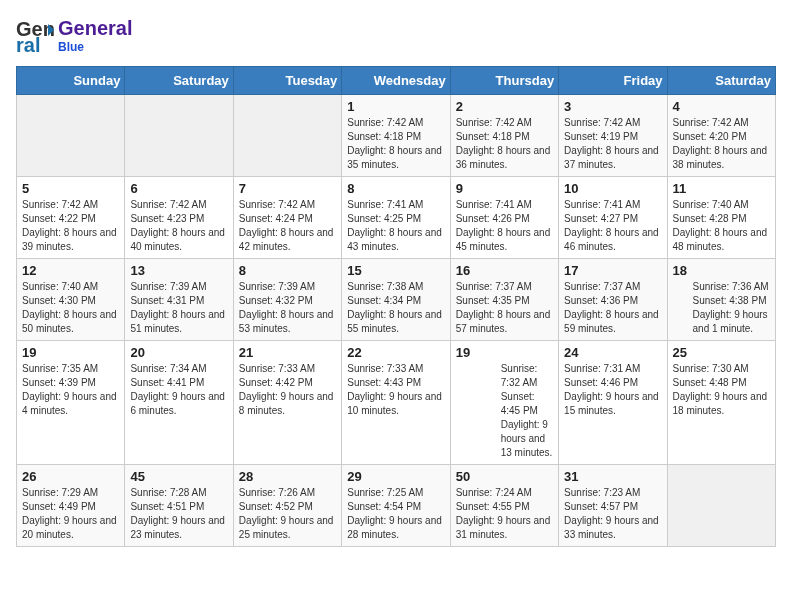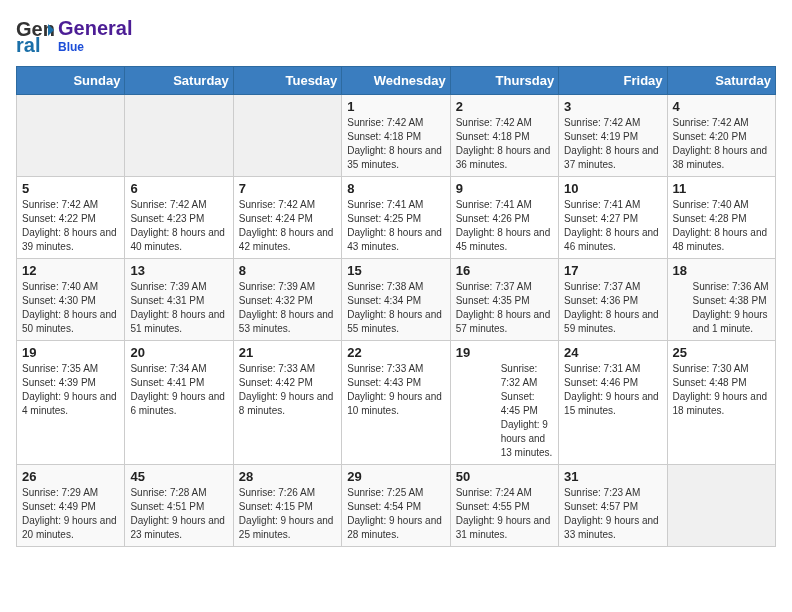--- a/index.html
+++ b/index.html
@@ -280,21 +280,21 @@
         </td>
         <td>
           <div class="cell-day">45</div>
           <div class="cell-info" style="white-space: pre-line;">Sunrise: 7:28 AM
 Sunset: 4:51 PM
 Daylight: 9 hours and 23 minutes.</div>
         </td>
         <td>
           <div class="cell-day">28</div>
           <div class="cell-info" style="white-space: pre-line;">Sunrise: 7:26 AM
-Sunset: 4:15 PM
+Sunset: 4:52 PM
 Daylight: 9 hours and 25 minutes.</div>
         </td>
         <td>
           <div class="cell-day">29</div>
           <div class="cell-info" style="white-space: pre-line;">Sunrise: 7:25 AM
 Sunset: 4:54 PM
 Daylight: 9 hours and 28 minutes.</div>
         </td>
         <td>
           <div class="cell-day">50</div>

